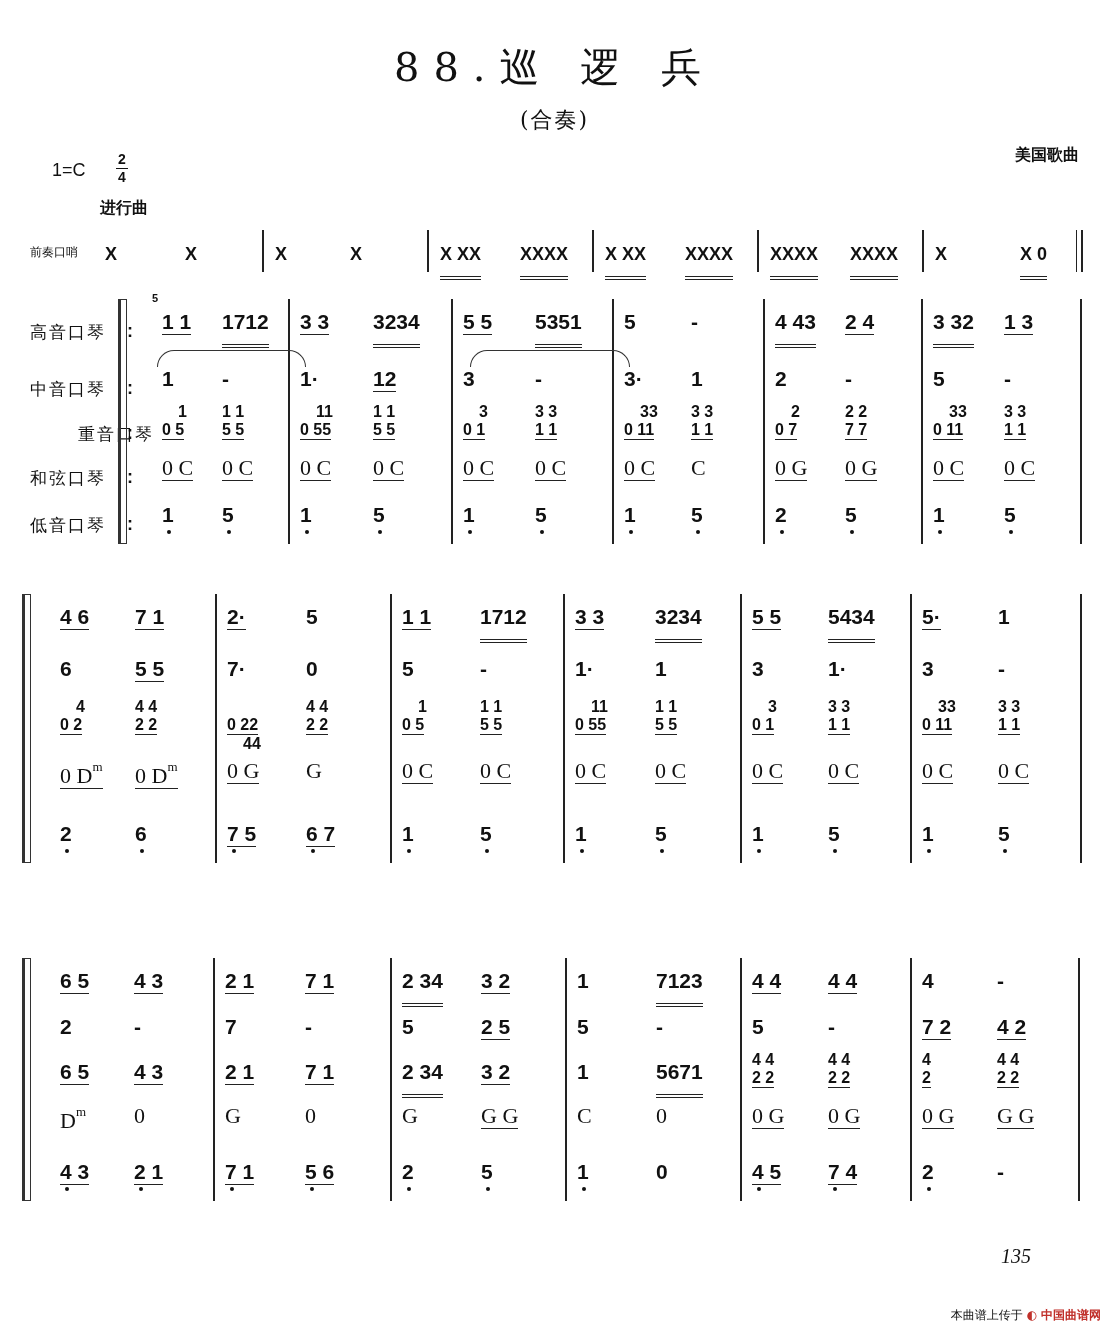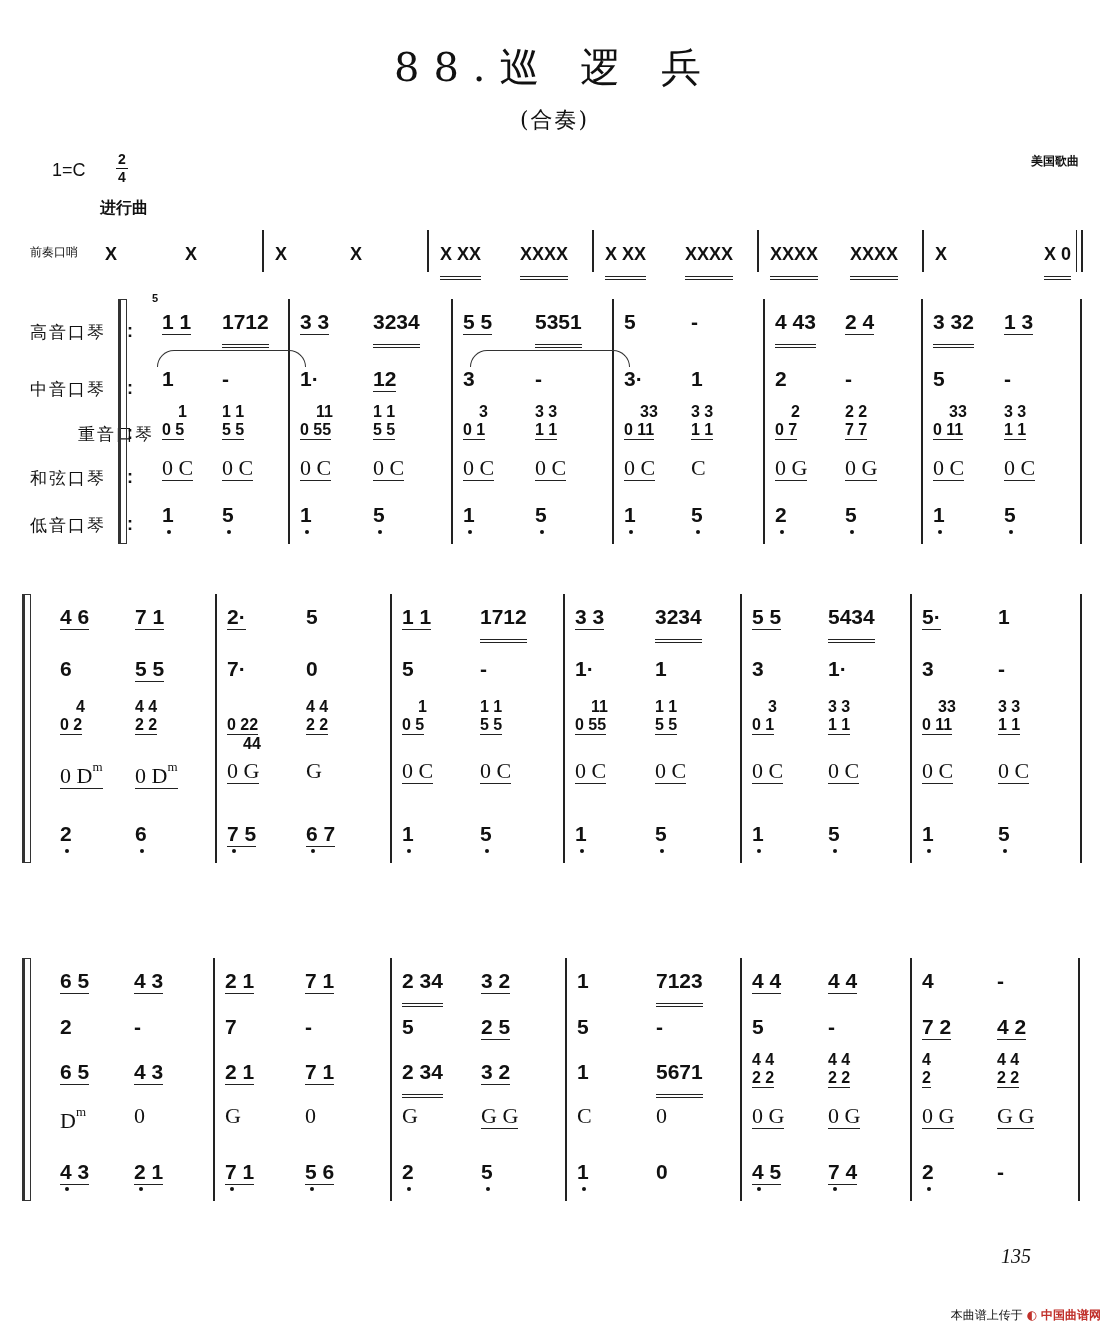--- a/index.html
+++ b/index.html
@@ -5,21 +5,21 @@
   html,body{margin:0;padding:0;background:#fff;}
   body{width:1109px;height:1332px;position:relative;overflow:hidden;color:#111;
        font-family:"Liberation Sans","DejaVu Sans",sans-serif;}
   .abs{position:absolute;text-align:right;}
   .title{left:0;width:1109px;top:40px;text-align:center;font-family:"DejaVu Serif",serif;font-size:40px;letter-spacing:14px;}
   .subtitle{left:0;width:1109px;top:105px;text-align:center;font-family:"DejaVu Serif",serif;font-size:22px;letter-spacing:2px;}
   .key{left:52px;top:160px;font-size:18px;}
   .timesig{left:116px;top:152px;font-size:14px;font-weight:bold;text-align:center;line-height:15px;}
   .timesig .bar{border-top:1.5px solid #111;width:12px;margin:1px 0;}
   .tempo{left:100px;top:198px;font-size:16px;font-weight:bold;font-family:"DejaVu Sans",sans-serif;}
-  .composer{right:30px;top:153px;font-size:12px;font-weight:bold;font-family:"DejaVu Sans",sans-serif;}
+  .composer{right:30px;top:145px;font-size:16px;font-weight:bold;font-family:"DejaVu Sans",sans-serif;}
 
   .label{font-size:17px;font-family:"DejaVu Serif",serif;letter-spacing:2px;}
   .whistle-label{font-family:"DejaVu Sans",sans-serif;letter-spacing:0;font-size:12px;}
   .barline{position:absolute;width:1.5px;background:#222;}
   .dbar{position:absolute;width:4px;border-left:1.5px solid #222;border-right:2.5px solid #222;}
   .bracket{position:absolute;width:5px;border-left:3px solid #333;border-right:1px solid #333;}
   .bracket:before,.bracket:after{content:"";position:absolute;left:-3px;width:8px;border-top:1.5px solid #333;}
   .bracket:before{top:0;} .bracket:after{bottom:0;}
   .repeat{position:absolute;font-size:18px;font-weight:bold;}
 
@@ -66,21 +66,21 @@
 <span class="note" style="left: 185px; top: 243px; font-size: 18px;">X</span>
 <span class="note" style="left: 275px; top: 243px; font-size: 18px;">X</span>
 <span class="note" style="left: 350px; top: 243px; font-size: 18px;">X</span>
 <span class="note ul2" style="left: 440px; top: 243px; font-size: 18px;">X XX</span>
 <span class="note ul2" style="left: 520px; top: 243px; font-size: 18px;">XXXX</span>
 <span class="note ul2" style="left: 605px; top: 243px; font-size: 18px;">X XX</span>
 <span class="note ul2" style="left: 685px; top: 243px; font-size: 18px;">XXXX</span>
 <span class="note ul2" style="left: 770px; top: 243px; font-size: 18px;">XXXX</span>
 <span class="note ul2" style="left: 850px; top: 243px; font-size: 18px;">XXXX</span>
 <span class="note" style="left: 935px; top: 243px; font-size: 18px;">X</span>
-<span class="note ul2" style="left: 1020px; top: 243px; font-size: 18px; margin-left: 24px;">X 0</span>
+<span class="note ul2" style="left: 1020px; top: 243px; font-size: 18px;">X 0</span>
 <div class="barline" style="left: 262px; top: 230px; height: 42px;"></div>
 <div class="barline" style="left: 427px; top: 230px; height: 42px;"></div>
 <div class="barline" style="left: 592px; top: 230px; height: 42px;"></div>
 <div class="barline" style="left: 757px; top: 230px; height: 42px;"></div>
 <div class="barline" style="left: 922px; top: 230px; height: 42px;"></div>
 <div class="dbar" style="left: 1076px; top: 230px; height: 42px;"></div>
 <div class="abs label" style="left: 30px; top: 321px;">高音口琴</div>
 <span class="repeat" style="left: 127px; top: 321px;">:</span>
 <div class="abs label" style="left: 30px; top: 378px;">中音口琴</div>
 <span class="repeat" style="left: 127px; top: 378px;">:</span>

